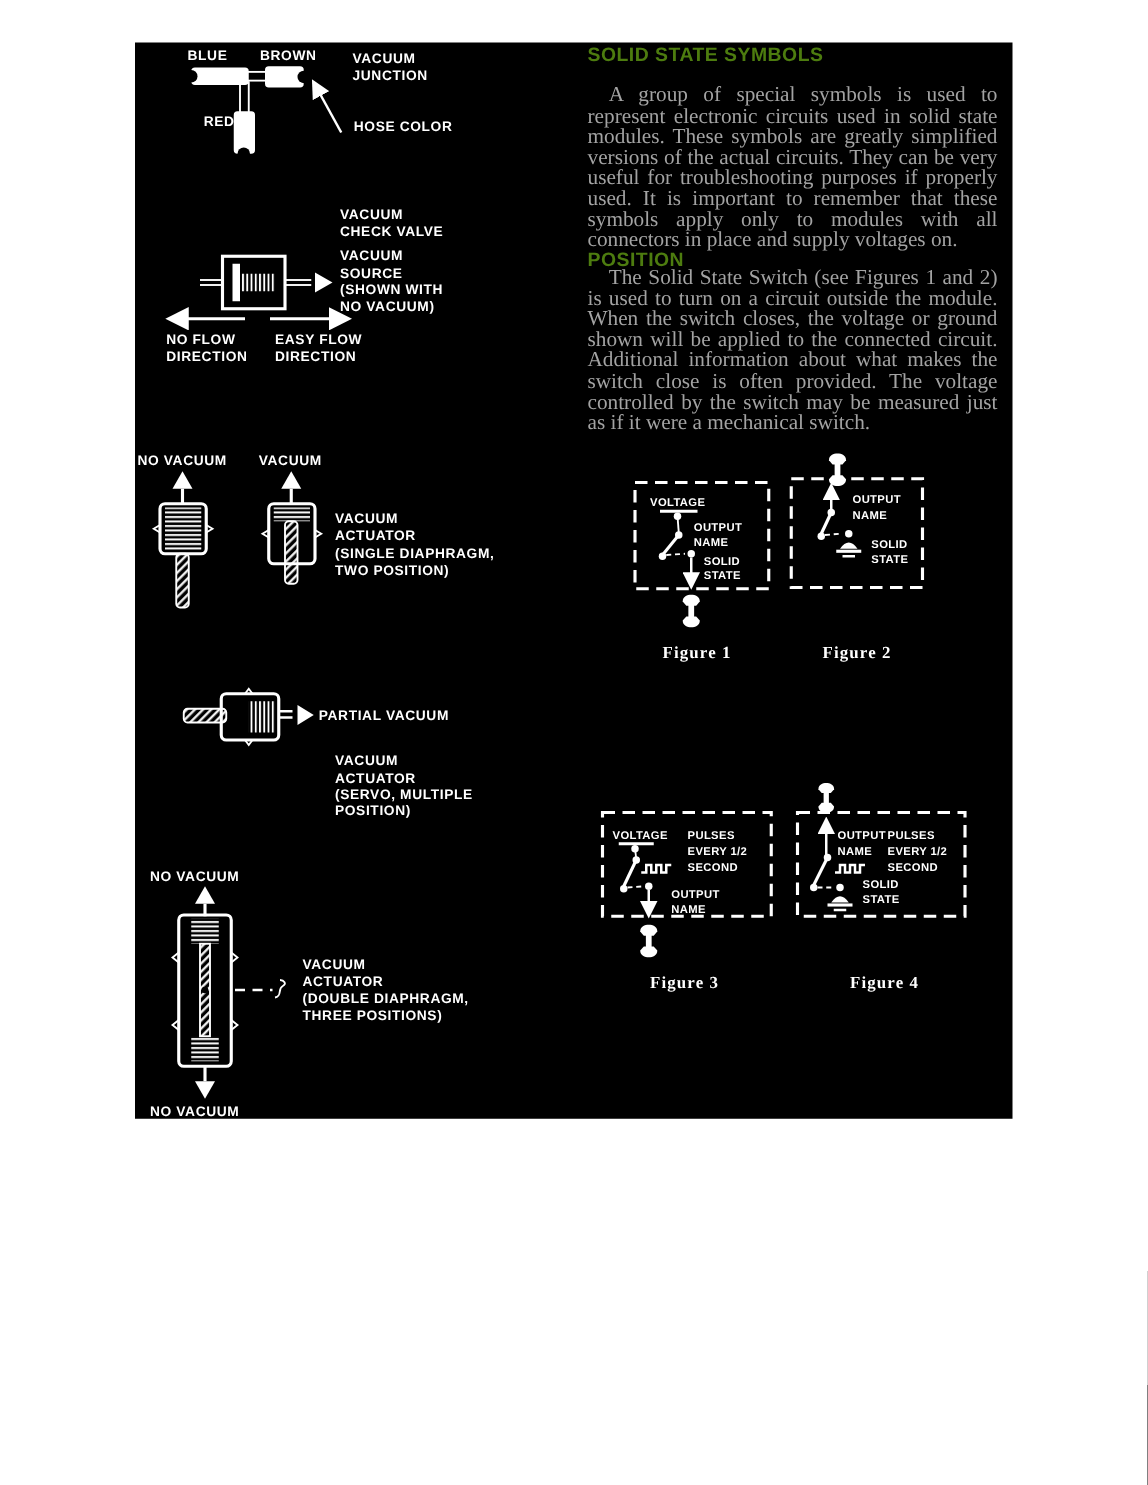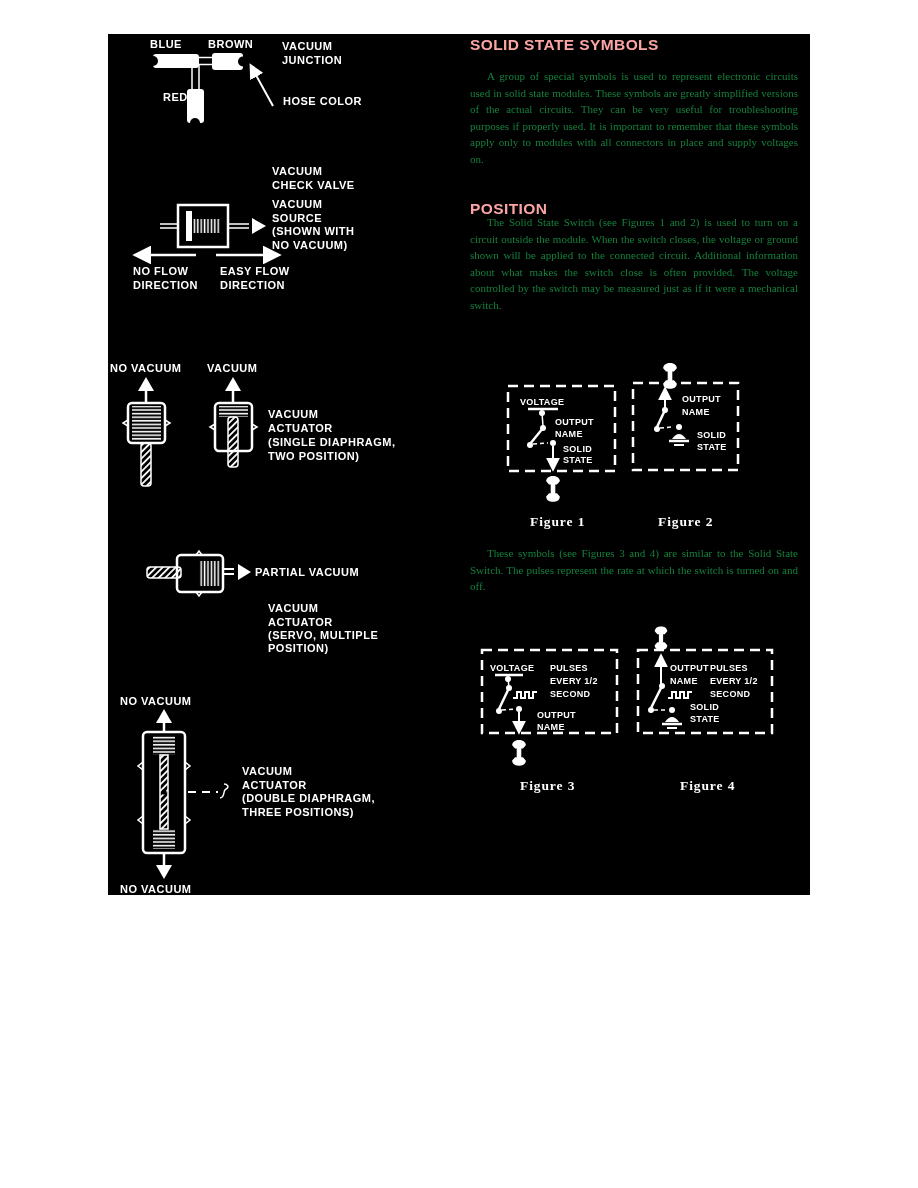--- a/index.html
+++ b/index.html
@@ -2,23 +2,23 @@
 <html><head>
 <meta charset="utf-8">
 <style>
   html,body{margin:0;padding:0;background:#ffffff;}
   .page{position:relative;width:918px;height:1108px;background:#ffffff;overflow:hidden;text-decoration:underline;}
   .panel{position:absolute;left:108px;top:34px;width:702px;height:861px;background:#000000;}
   .panel svg{position:absolute;overflow:visible;}
   .left-svg{left:0;top:0;}
   .rightcol{position:absolute;left:362px;top:0;width:330px;height:861px;color:#ffffff;}
   .rheading{position:absolute;left:0;margin:0;font-family:"Liberation Sans",sans-serif;font-weight:bold;
-            font-size:15.5px;letter-spacing:0.4px;color:#fca5a5;}
+            font-size:15.5px;letter-spacing:0.4px;color:#4d7c0f;}
   .para{position:absolute;left:0;width:328px;margin:0;font-family:"Liberation Serif",serif;
-        font-size:11px;line-height:16.6px;text-align:justify;color:#15803d;text-indent:17px;}
+        font-size:17px;line-height:16.6px;text-align:justify;color:#a3a3a3;text-indent:17px;}
   .h1{top:2px;} .p1{top:34px;} .h2{top:166px;} .p2{top:180px;} .p3{top:511px;}
   .figs12{left:-10px;top:318px;} .figs34{left:-10px;top:584px;}
   
   text{fill:#ffffff;}
   .dl{font-family:"Liberation Sans",sans-serif;font-weight:bold;font-size:11px;letter-spacing:0.5px;}
   .fl{font-family:"Liberation Sans",sans-serif;font-weight:bold;font-size:9px;letter-spacing:0.3px;}
   .cap{font-family:"Liberation Serif",serif;font-weight:bold;font-size:13.5px;letter-spacing:0.9px;}
   
   .s{stroke:#ffffff;fill:none;}
   .w15{stroke-width:1.5;} .w2{stroke-width:2;} .w25{stroke-width:2.5;}
@@ -204,21 +204,20 @@
           <line x1="200" y1="76" x2="212" y2="75" class="s w15 dash2"></line>
           <use href="#gndA" transform="translate(219,75)"></use>
           <text class="fl" x="222" y="50">OUTPUT</text>
           <text class="fl" x="222" y="63">NAME</text>
           <text class="fl" x="237" y="86">SOLID</text>
           <text class="fl" x="237" y="98">STATE</text>
           <text class="cap" x="198" y="174">Figure 2</text>
         </g>
       </svg>
 
-      <p class="para p3">These symbols (see Figures 3 and 4) are similar to the Solid State Switch. The pulses represent the rate at which the switch is turned on and off.</p>
 
       <svg class="figs34" width="350" height="182" viewBox="0 0 350 182">
         <defs>
           <marker id="ah2" viewBox="0 0 10 10" refX="8" refY="5" markerWidth="7" markerHeight="7" orient="auto">
             <path d="M0,0 L10,5 L0,10 z" fill="#fff"></path>
           </marker>
           <g id="boneB">
             <path d="M-9.5,-1 C-9.5,-6.5 -4.5,-8.5 0,-8.5 C4.5,-8.5 9.5,-6.5 9.5,-1 L5.5,3.5 L-5.5,3.5 Z" fill="#fff"></path>
             <rect x="-3.2" y="2" width="6.4" height="15" fill="#fff"></rect>
             <path d="M-9.5,20 C-9.5,25.5 -4.5,27.5 0,27.5 C4.5,27.5 9.5,25.5 9.5,20 L5.5,15.5 L-5.5,15.5 Z" fill="#fff"></path>

